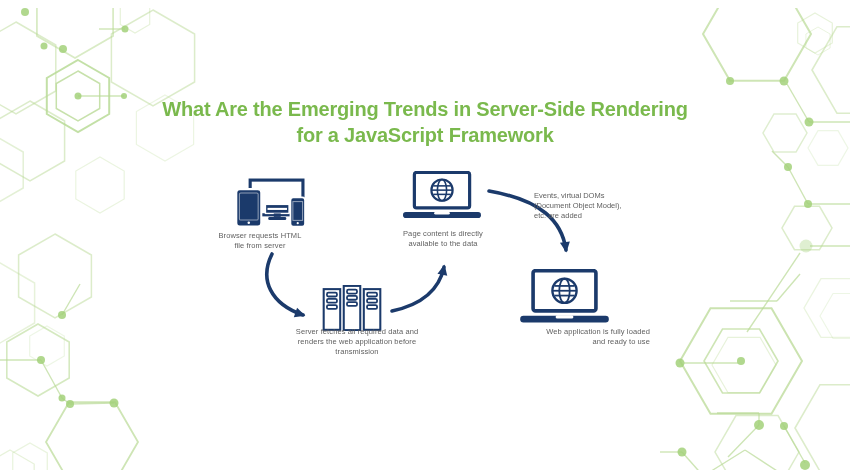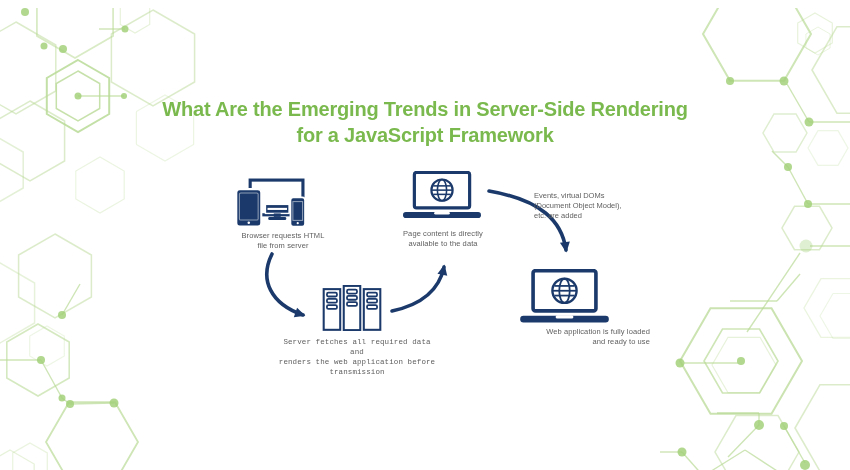--- a/index.html
+++ b/index.html
@@ -18,23 +18,23 @@
   .step-label{
     position:absolute;text-align:center;font-size:7.5px;line-height:10px;
     color:#5f5f5f;white-space:pre-line;letter-spacing:0.1px;
   }
   .annotation{
     position:absolute;left:534px;top:183px;width:145px;
     font-size:7.5px;line-height:10px;color:#5f5f5f;white-space:pre-line;
   }
   
   .icon-devices{left:236px;top:170px;width:70px;height:50px;}
-  .label-devices{left:213px;top:223px;width:140px;}
+  .label-devices{left:190px;top:223px;width:140px;}
   .icon-server{left:321px;top:277px;width:62px;height:46px;}
-  .label-server{left:277px;top:329px;width:160px;font-family:Liberation Mono, monospace;}
+  .label-server{left:277px;top:319px;width:160px;}
   .icon-laptop1{left:403px;top:163px;width:78px;height:51px;}
   .label-laptop1{left:373px;top:221px;width:140px;}
   .icon-laptop2{left:520px;top:261px;width:89px;height:58px;}
   .label-laptop2{left:490px;top:319px;width:160px;text-align:right;}
 </style>
 </head>
 <body>
 
 <div class="canvas">
 

